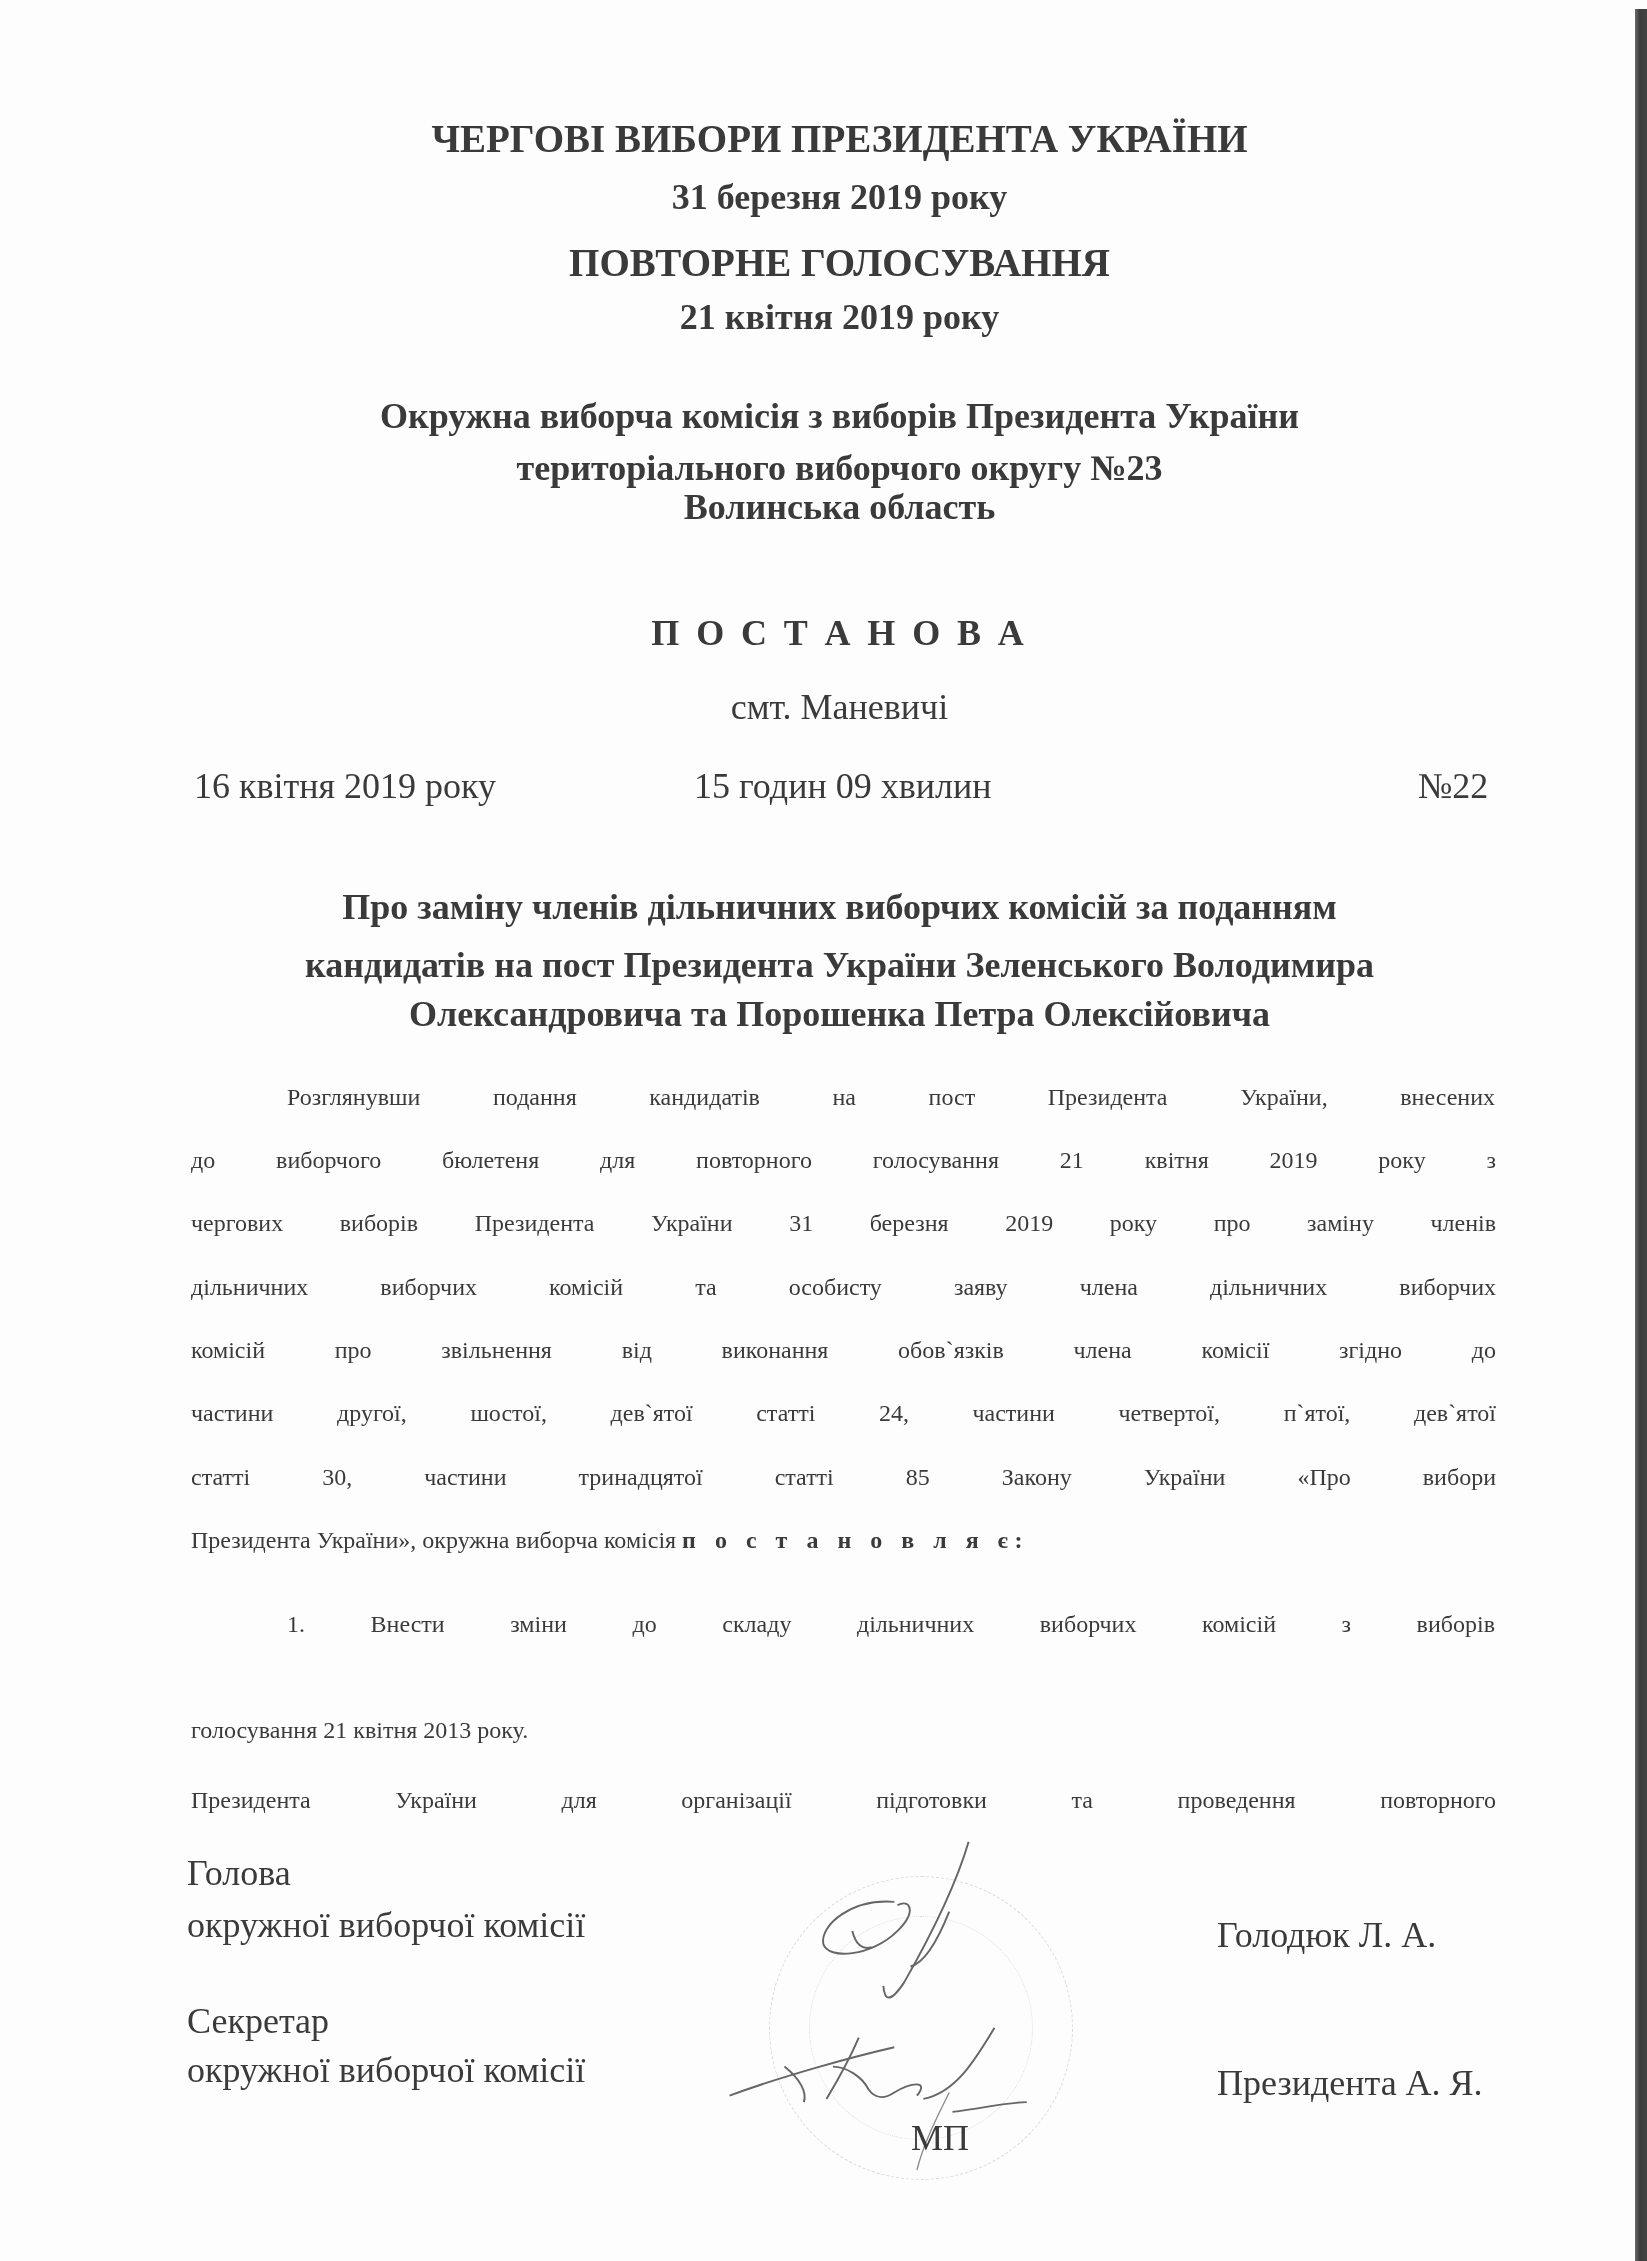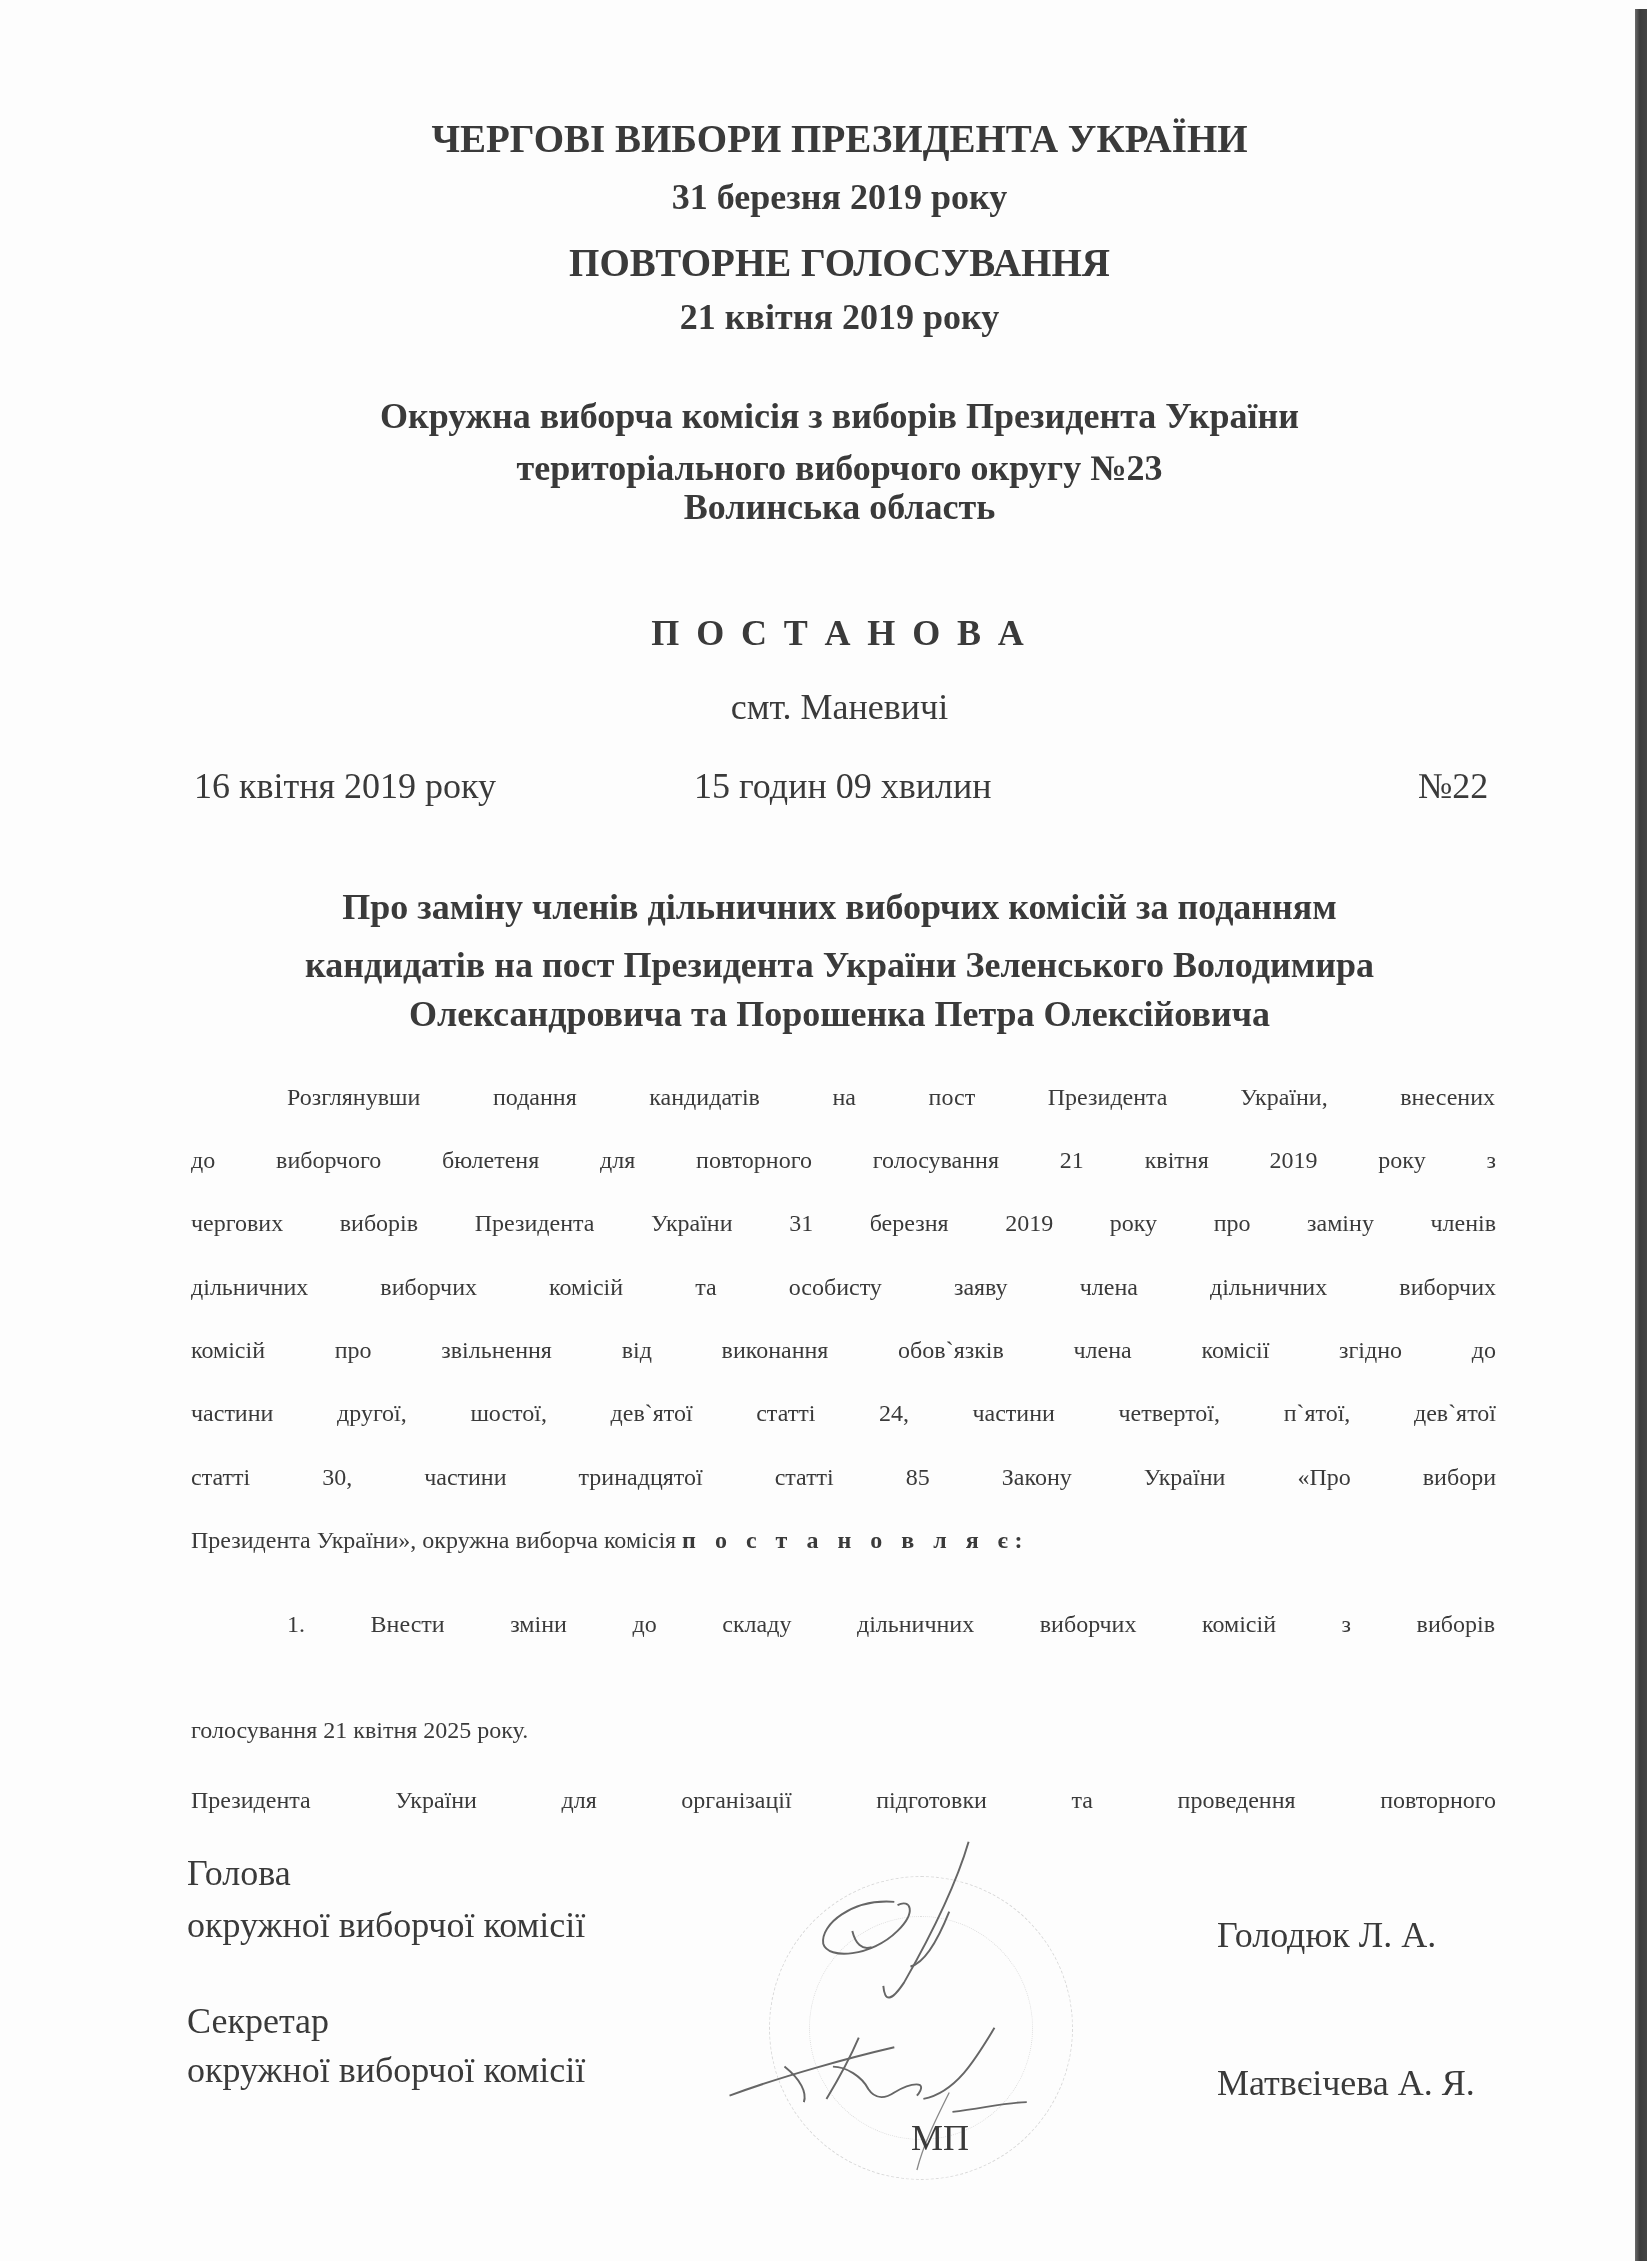--- a/index.html
+++ b/index.html
@@ -67,29 +67,29 @@
 <div class="body-line" style="top:1274px;">дільничних виборчих комісій та особисту заяву члена дільничних виборчих</div>
 <div class="body-line" style="top:1337px;">комісій про звільнення від виконання обов`язків члена комісії  згідно до</div>
 <div class="body-line" style="top:1400px;">частини другої, шостої, дев`ятої статті 24, частини четвертої, п`ятої, дев`ятої</div>
 <div class="body-line" style="top:1464px;">статті 30, частини тринадцятої статті 85 Закону України «Про вибори</div>
 <div class="body-line last" style="top:1527px;">
   <span>Президента України», окружна виборча комісія </span><span class="em-spaced">п о с т а н о в л я є:</span>
 </div>
 
 <div class="body-line indent" style="top:1590px;margin-top:21px;">1. Внести зміни до складу дільничних виборчих комісій з виборів</div>
 <div class="body-line" style="top:1751px;margin-top:36px;">Президента України для організації підготовки та проведення повторного</div>
-<div class="body-line last" style="top:1717px;">голосування 21 квітня 2025 року.</div>
+<div class="body-line last" style="top:1717px;">голосування 21 квітня 2013 року.</div>
 
 <div class="line normal" style="top:1852px; left:187px;font-family:Liberation Serif, serif;">Голова</div>
 <div class="line normal" style="top:1904px; left:187px;">окружної виборчої комісії</div>
 <div class="line normal" style="top:1914px; left:1217px;">Голодюк Л. А.</div>
 
 <div class="line normal" style="top:2000px; left:187px;">Секретар</div>
 <div class="line normal" style="top:2049px; left:187px;">окружної виборчої комісії</div>
-<div class="line normal" style="top:2062px; left:1217px;">Матвєічева А. Я.</div>
+<div class="line normal" style="top:2062px; left:1217px;">Президента А. Я.</div>
 
 <div class="stamp">
   <div class="stamp-inner"></div>
 </div>
 
 <svg class="sig" style="left:723px; top:1834px;" width="362" height="336" viewBox="0 0 560 520">
   <path d="M380 12 C360 80 320 160 280 230 C260 260 250 260 248 235" fill="none" stroke="#666" stroke-width="3"></path>
   <path d="M265 105 C200 100 150 140 155 170 C162 195 230 190 270 150 C300 120 290 100 270 110" fill="none" stroke="#666" stroke-width="3"></path>
   <path d="M200 150 C205 170 215 180 230 175" fill="none" stroke="#666" stroke-width="3"></path>
   <path d="M350 120 C330 170 310 200 290 205" fill="none" stroke="#666" stroke-width="3"></path>

